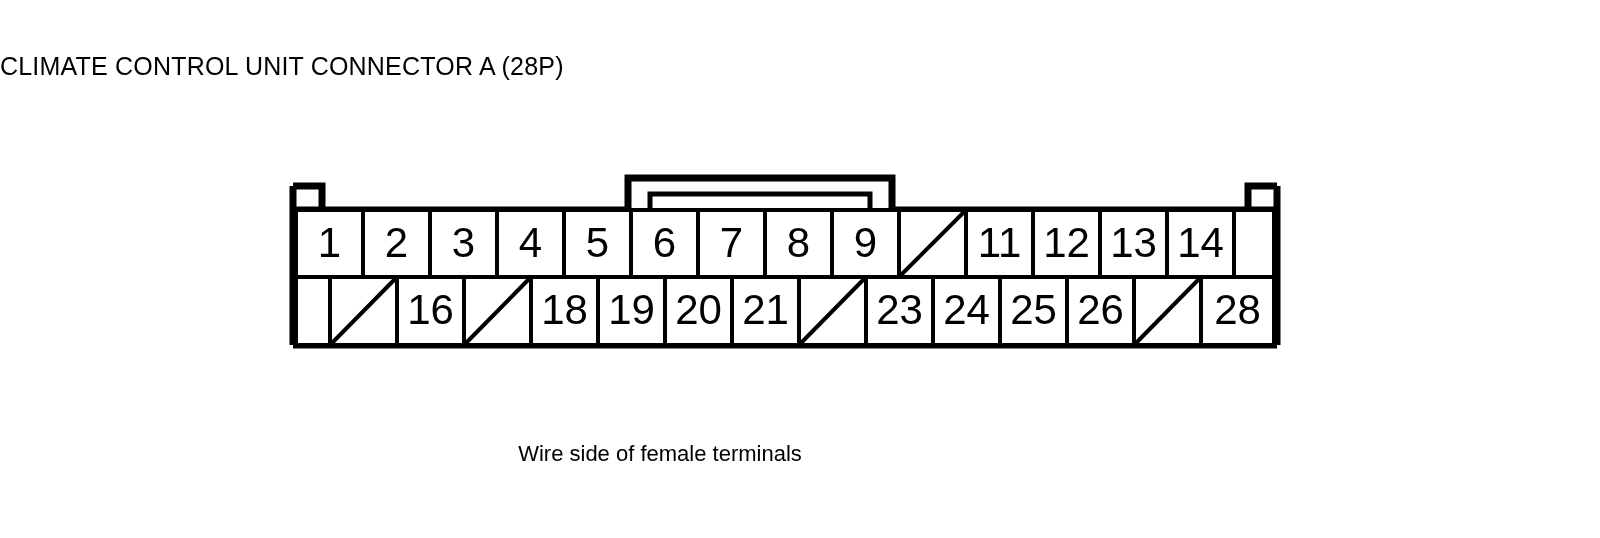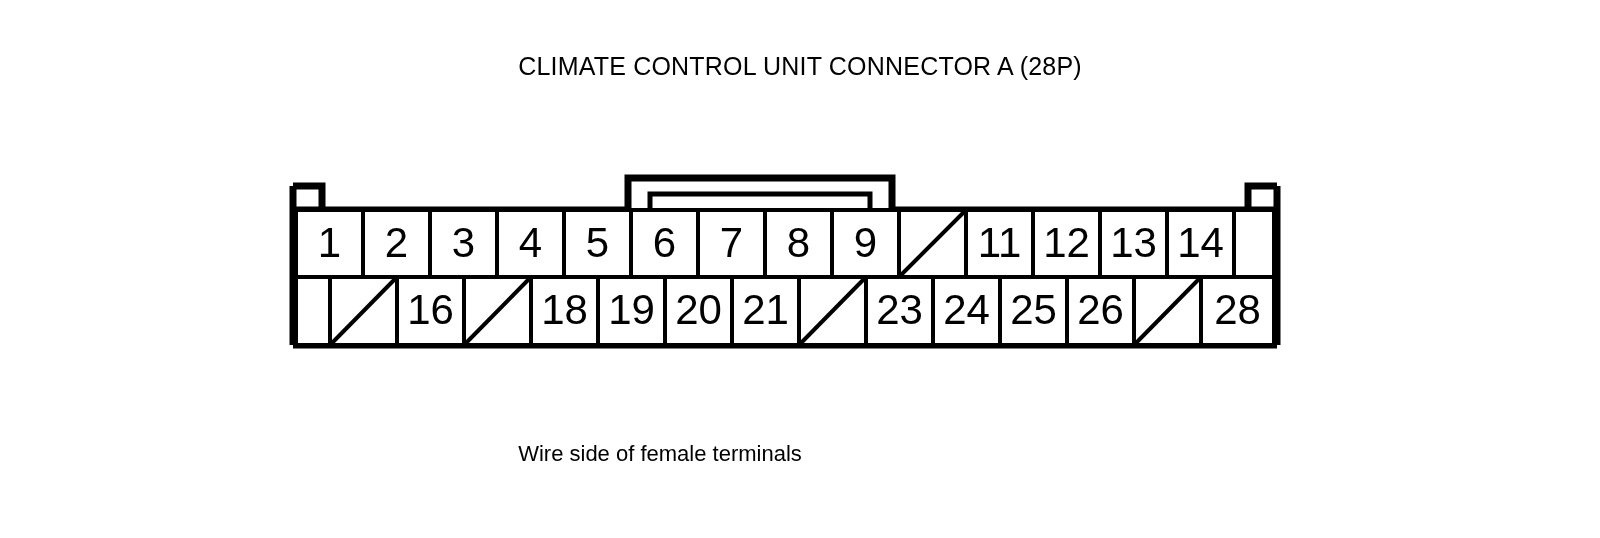--- a/index.html
+++ b/index.html
@@ -14,21 +14,20 @@
     font-family: "Liberation Sans", sans-serif;
     color: #000000;
     overflow: hidden;
   }
 
   #diagram-title {
     position: absolute;
     left: 0;
     top: 52px;
     width: 1600px;
-    text-align: center;
     font-size: 25px;
     letter-spacing: 0.2px;
     white-space: nowrap;
   }
 
   #diagram-caption {
     position: absolute;
     left: 0;
     top: 441px;
     width: 1320px;

